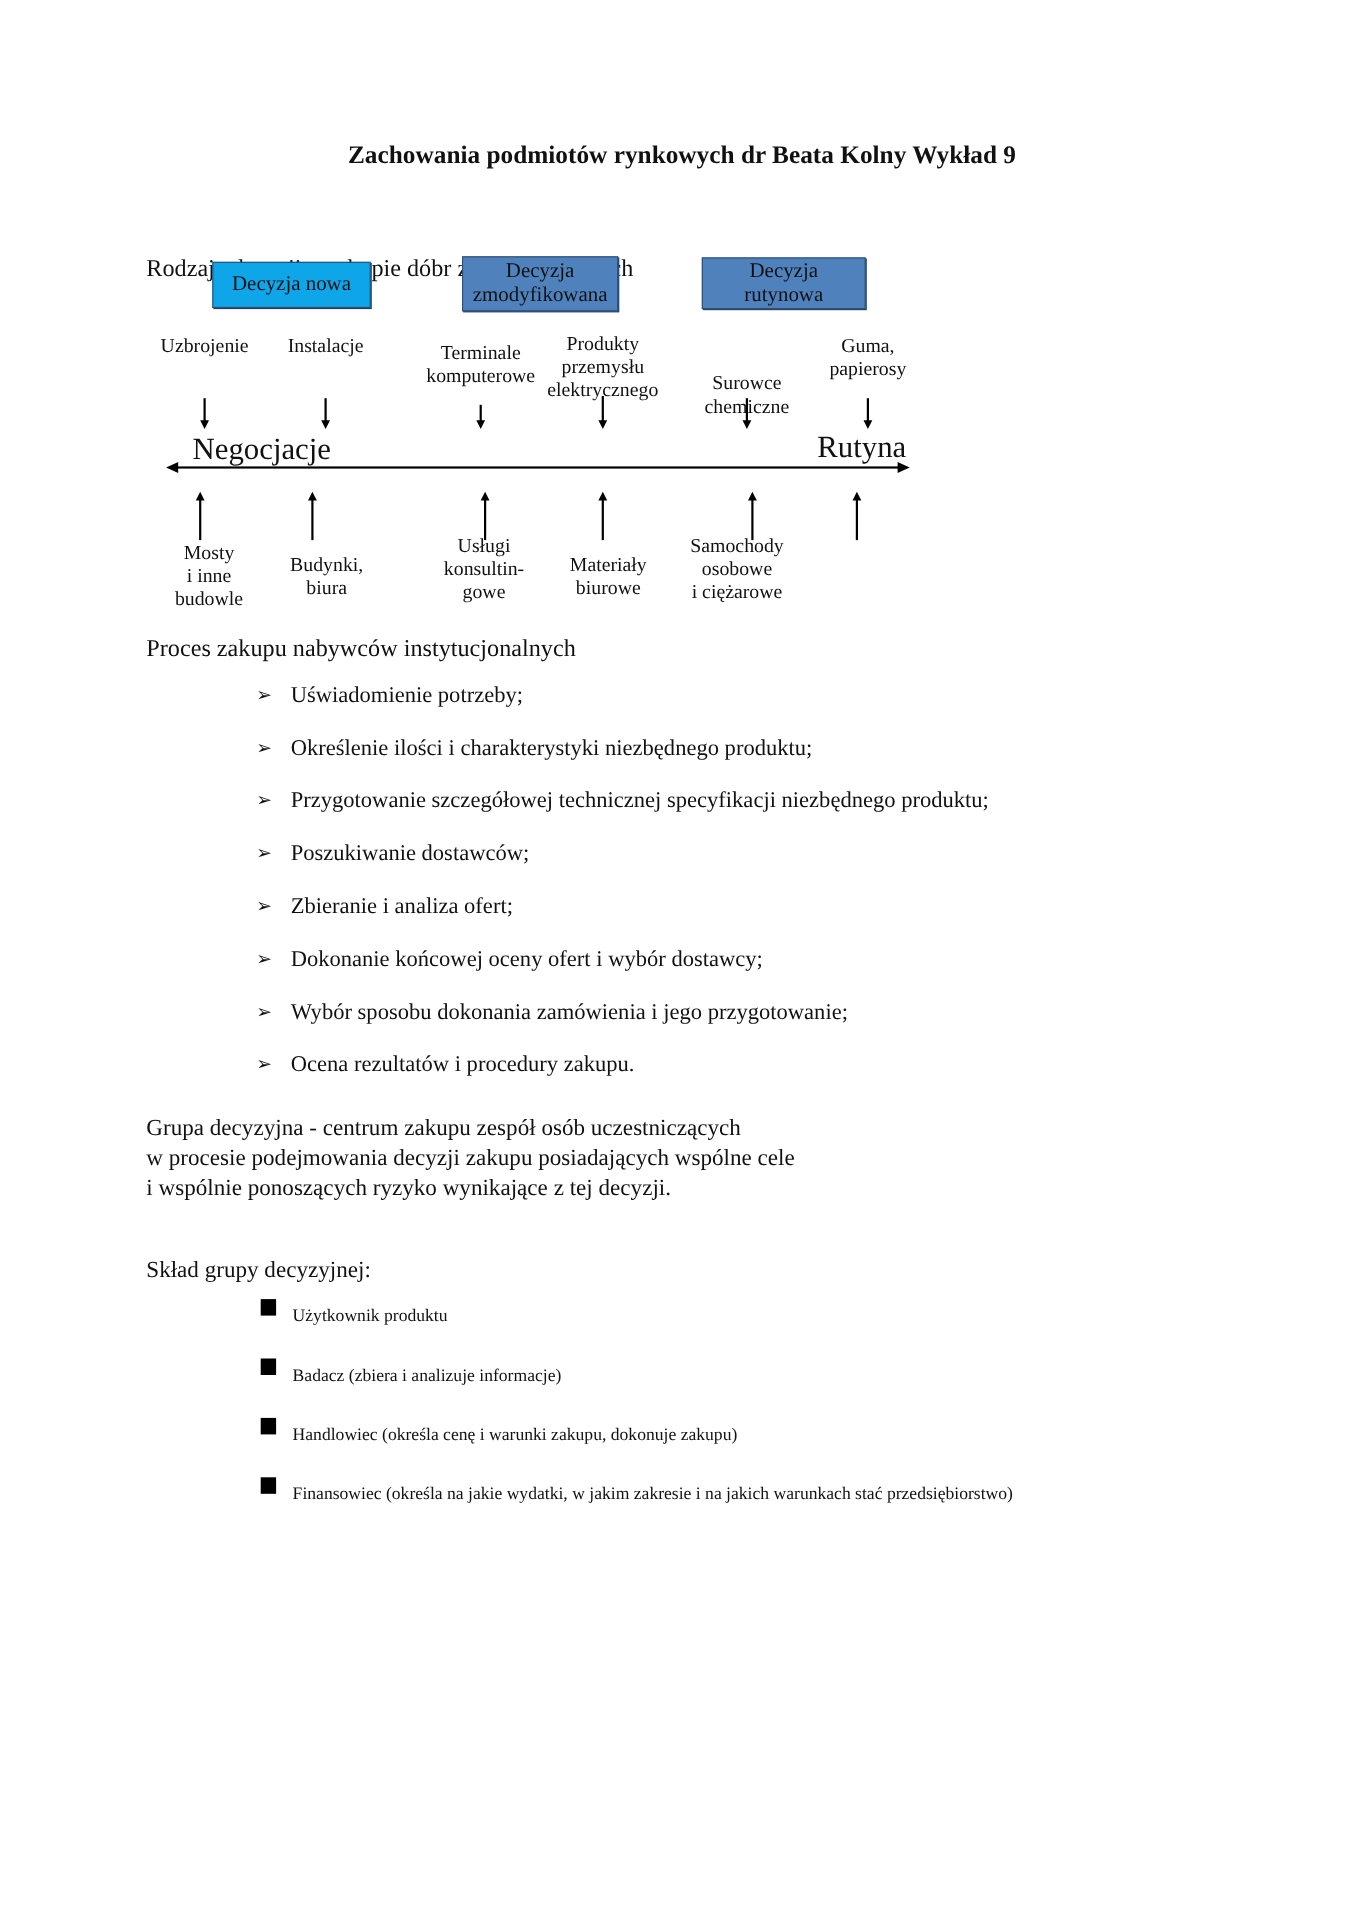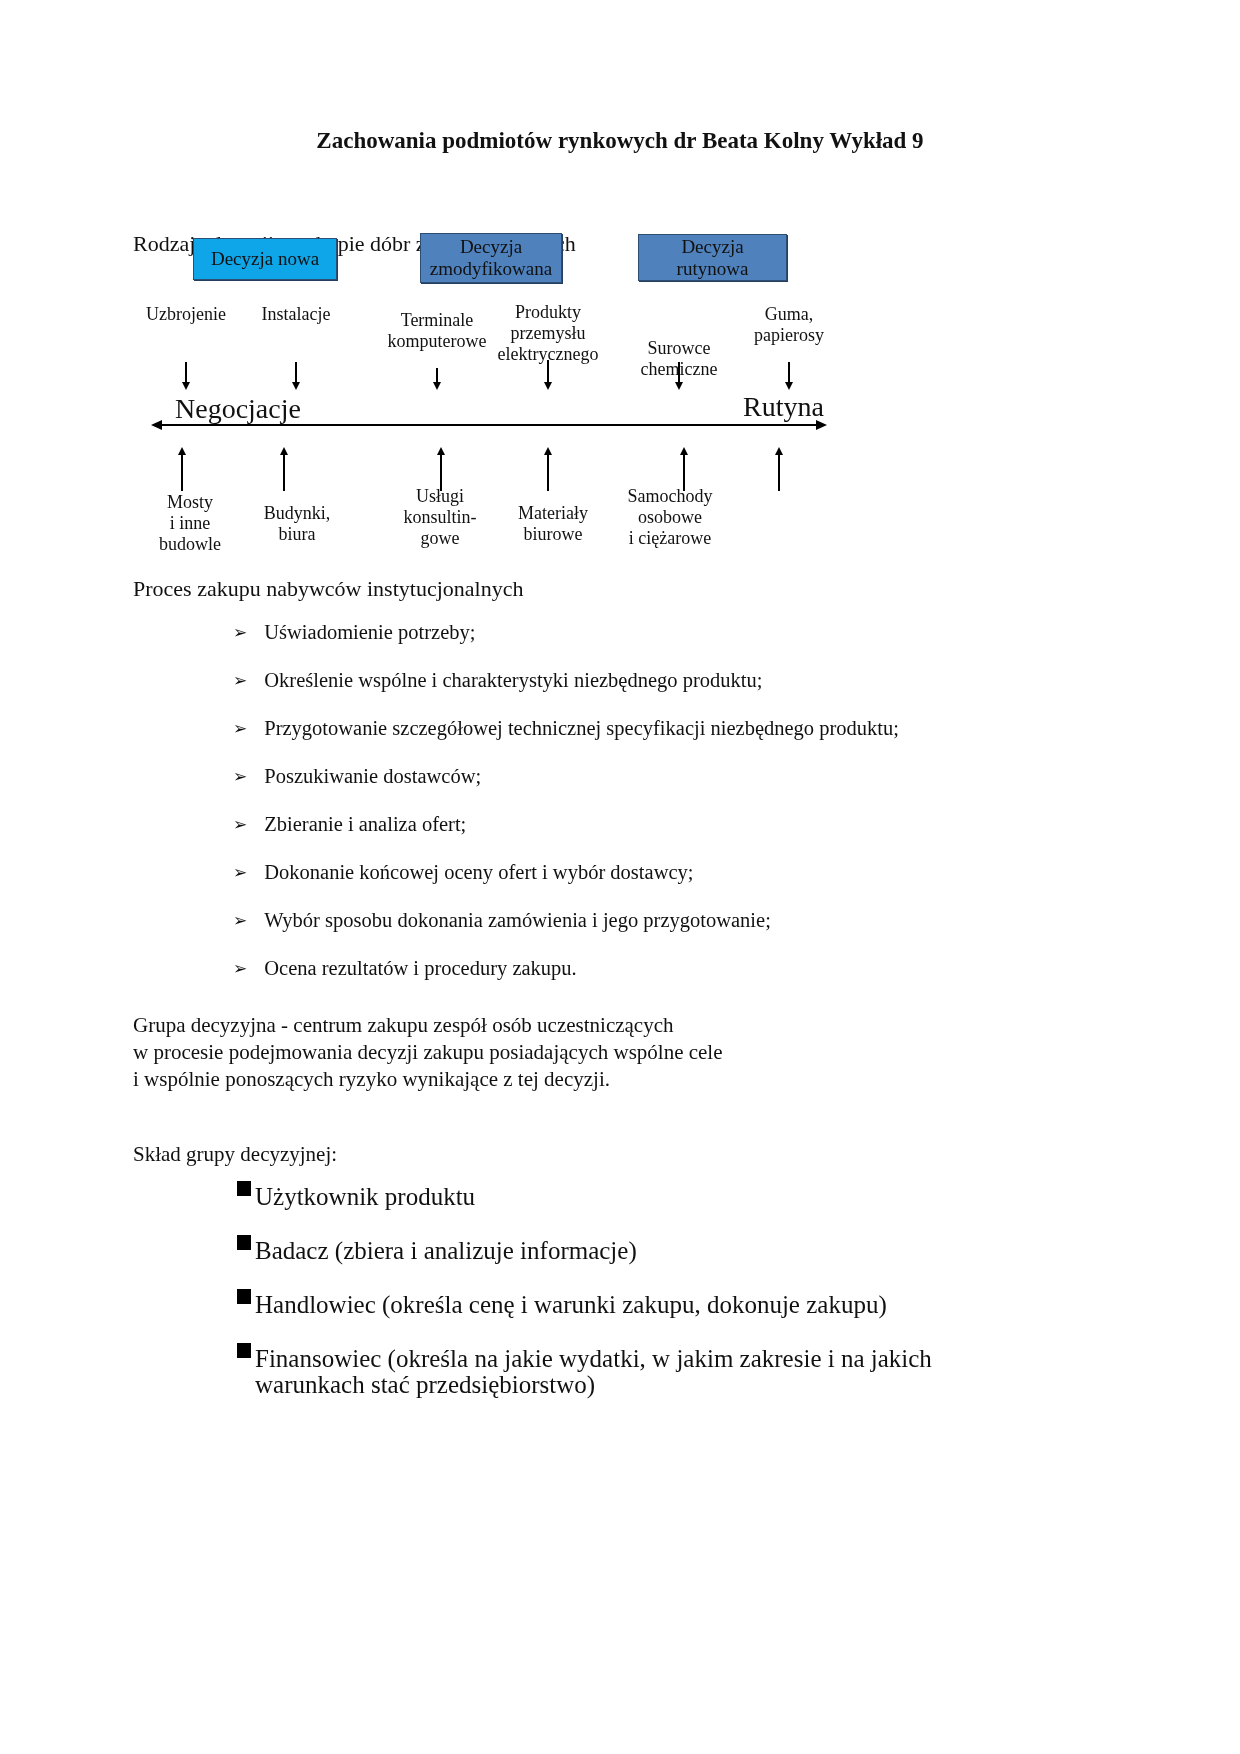--- a/index.html
+++ b/index.html
@@ -53,21 +53,21 @@
   .axis-label{position:absolute;font-size:28px;white-space:nowrap;}
   
   .process-list{position:absolute;left:233px;top:620px;width:940px;}
   .p-item{display:flex;gap:17px;margin-bottom:24px;font-size:20.5px;line-height:24px;}
   .p-marker{font-family:"DejaVu Sans",sans-serif;font-size:17px;line-height:24px;flex:0 0 auto;}
   .group-par{
     position:absolute;left:133px;top:1012px;width:700px;
     font-size:21px;line-height:27px;white-space:pre-line;
   }
   .roles-list{position:absolute;left:237px;top:1184px;width:760px;}
-  .r-item{display:flex;gap:4px;margin-bottom:28px;font-size:25px;line-height:26px;}
+  .r-item{display:flex;gap:15px;margin-bottom:28px;font-size:16px;line-height:26px;}
   .r-marker{
     flex:0 0 auto;width:14px;height:15px;background:#000;margin-top:-3px;
   }
 </style>
 </head>
 <body>
 
 <div class="page">
 
   <div class="title">Zachowania podmiotów rynkowych dr Beata Kolny Wykład 9</div>
@@ -130,21 +130,21 @@
 
   <div class="h-section" style="top:576px;">Proces zakupu nabywców instytucjonalnych</div>
 
   <div class="process-list">
     <div class="p-item">
       <span class="p-marker">➢</span>
       <span>Uświadomienie potrzeby;</span>
     </div>
     <div class="p-item">
       <span class="p-marker">➢</span>
-      <span>Określenie wspólne i charakterystyki niezbędnego produktu;</span>
+      <span>Określenie ilości i charakterystyki niezbędnego produktu;</span>
     </div>
     <div class="p-item">
       <span class="p-marker">➢</span>
       <span>Przygotowanie szczegółowej technicznej specyfikacji niezbędnego produktu;</span>
     </div>
     <div class="p-item">
       <span class="p-marker">➢</span>
       <span>Poszukiwanie dostawców;</span>
     </div>
     <div class="p-item">

